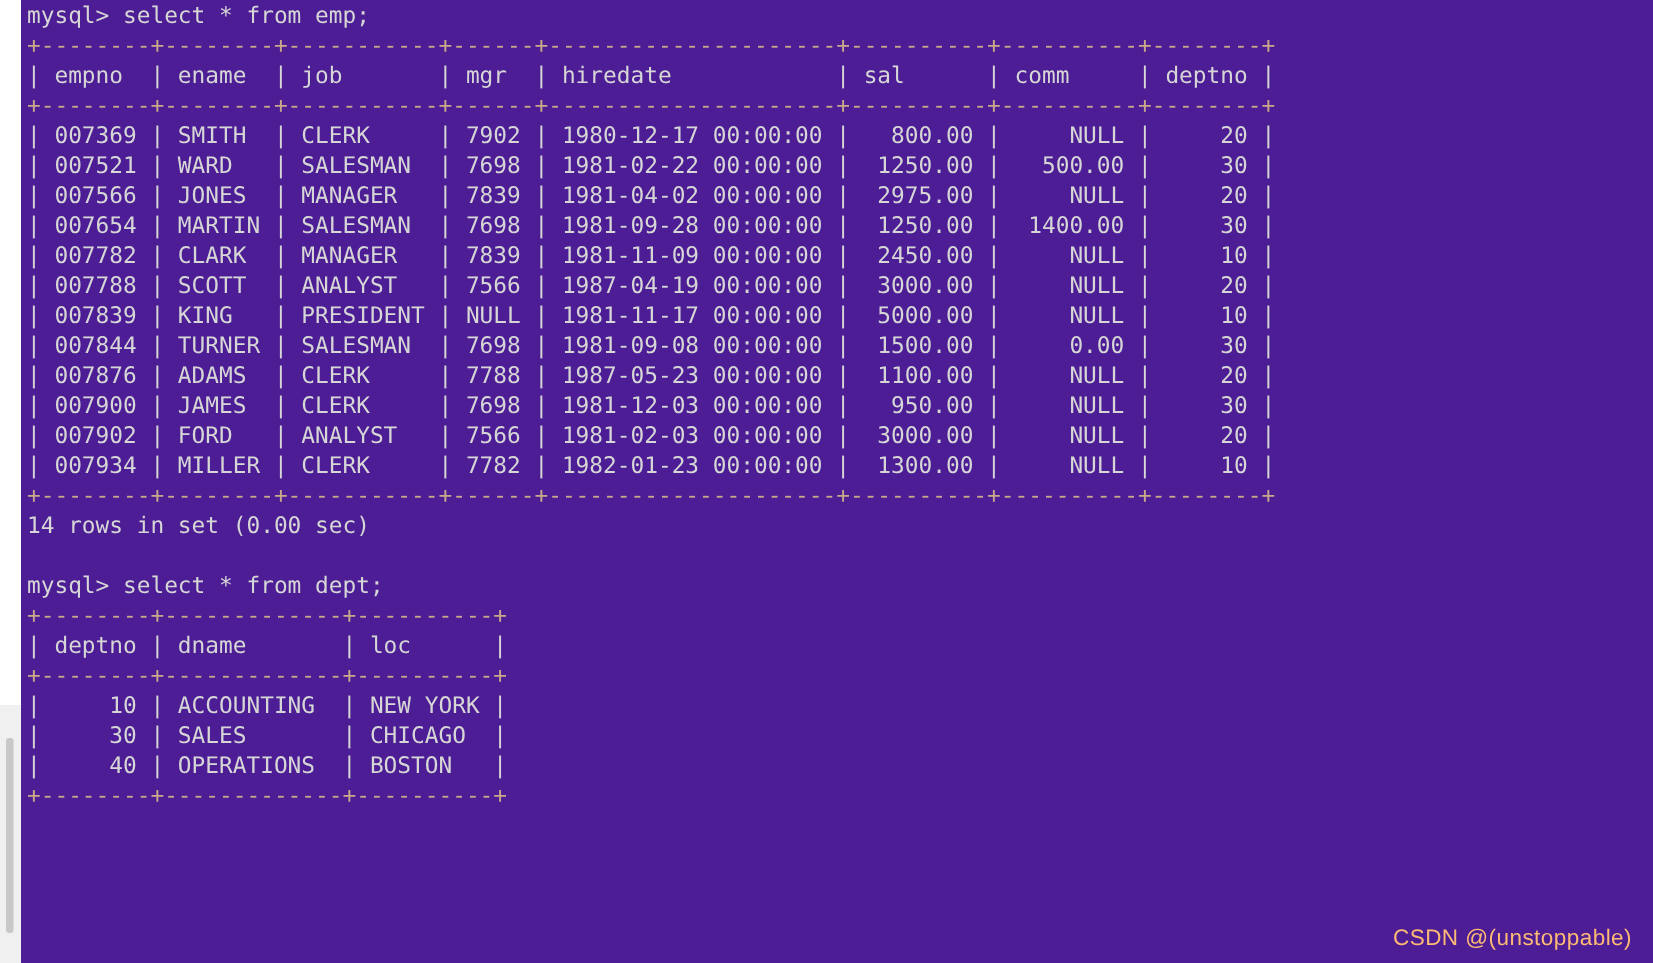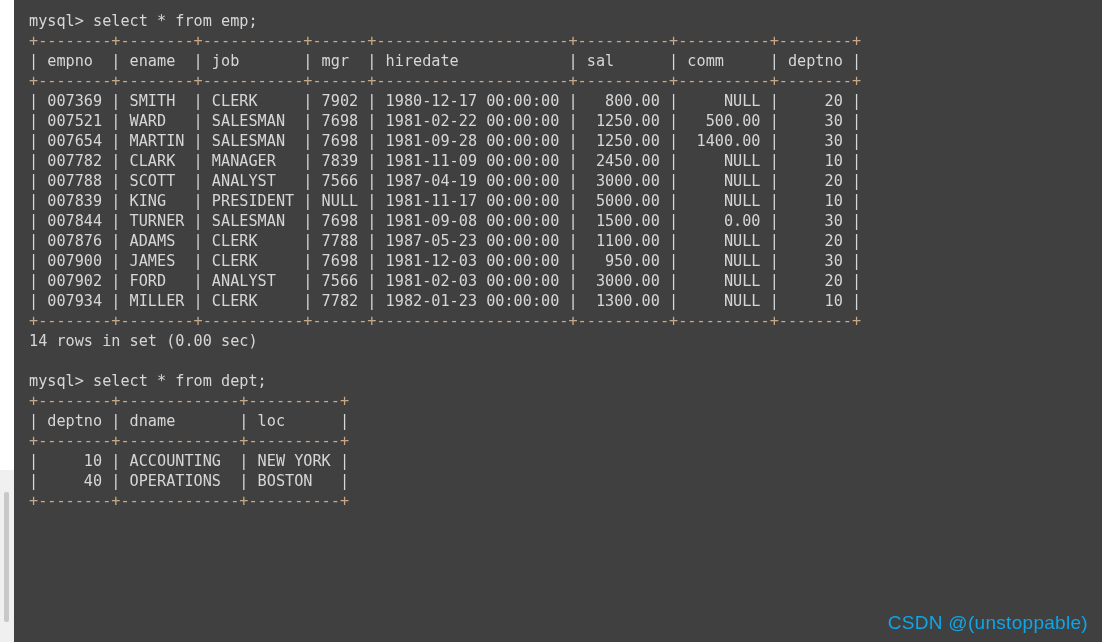--- a/index.html
+++ b/index.html
@@ -47,22 +47,22 @@
     border-radius: 2px;
   }
 
   
   #terminal {
     position: absolute;
     left: 14px;
     top: 0;
     width: 1088px;
     height: 642px;
-    background: #404040;
-    padding: 11px;
+    background: #4c1d95;
+    padding: 0;
     box-sizing: border-box;
   }
   .term-line {
     font-family: "DejaVu Sans Mono", "Liberation Mono", monospace;
     font-size: 15.2px;
     line-height: 20px;
     height: 20px;
     color: #d6d6d6;
     white-space: pre;
     letter-spacing: 0px;
@@ -73,57 +73,59 @@
   }
   .term-line.blank {
     color: transparent;
   }
 
   
   #watermark {
     position: absolute;
     right: 14px;
     bottom: 8px;
-    color: #0ea5e9;
+    color: #fdba74;
     font-family: "Liberation Sans", sans-serif;
-    font-size: 19px;
+    font-size: 15px;
     letter-spacing: 0.3px;
     z-index: 6;
   }
 </style>
 </head>
 <body>
 
 <div id="left-chrome">
   <div class="strip-white"></div>
   <div class="strip-grey"></div>
   <div class="scroll-track"></div>
 </div>
 
 <div id="terminal">
     <div class="term-line">mysql&gt; select * from emp;</div>
     <div class="term-line rule">+--------+--------+-----------+------+---------------------+----------+----------+--------+</div>
     <div class="term-line">| empno  | ename  | job       | mgr  | hiredate            | sal      | comm     | deptno |</div>
     <div class="term-line rule">+--------+--------+-----------+------+---------------------+----------+----------+--------+</div>
     <div class="term-line">| 007369 | SMITH  | CLERK     | 7902 | 1980-12-17 00:00:00 |   800.00 |     NULL |     20 |</div>
     <div class="term-line">| 007521 | WARD   | SALESMAN  | 7698 | 1981-02-22 00:00:00 |  1250.00 |   500.00 |     30 |</div>
+    <div class="term-line">| 007566 | JONES  | MANAGER   | 7839 | 1981-04-02 00:00:00 |  2975.00 |     NULL |     20 |</div>
     <div class="term-line">| 007654 | MARTIN | SALESMAN  | 7698 | 1981-09-28 00:00:00 |  1250.00 |  1400.00 |     30 |</div>
     <div class="term-line">| 007782 | CLARK  | MANAGER   | 7839 | 1981-11-09 00:00:00 |  2450.00 |     NULL |     10 |</div>
     <div class="term-line">| 007788 | SCOTT  | ANALYST   | 7566 | 1987-04-19 00:00:00 |  3000.00 |     NULL |     20 |</div>
     <div class="term-line">| 007839 | KING   | PRESIDENT | NULL | 1981-11-17 00:00:00 |  5000.00 |     NULL |     10 |</div>
     <div class="term-line">| 007844 | TURNER | SALESMAN  | 7698 | 1981-09-08 00:00:00 |  1500.00 |     0.00 |     30 |</div>
     <div class="term-line">| 007876 | ADAMS  | CLERK     | 7788 | 1987-05-23 00:00:00 |  1100.00 |     NULL |     20 |</div>
     <div class="term-line">| 007900 | JAMES  | CLERK     | 7698 | 1981-12-03 00:00:00 |   950.00 |     NULL |     30 |</div>
     <div class="term-line">| 007902 | FORD   | ANALYST   | 7566 | 1981-02-03 00:00:00 |  3000.00 |     NULL |     20 |</div>
     <div class="term-line">| 007934 | MILLER | CLERK     | 7782 | 1982-01-23 00:00:00 |  1300.00 |     NULL |     10 |</div>
     <div class="term-line rule">+--------+--------+-----------+------+---------------------+----------+----------+--------+</div>
     <div class="term-line">14 rows in set (0.00 sec)</div>
     <div class="term-line blank"> </div>
     <div class="term-line">mysql&gt; select * from dept;</div>
     <div class="term-line rule">+--------+-------------+----------+</div>
     <div class="term-line">| deptno | dname       | loc      |</div>
     <div class="term-line rule">+--------+-------------+----------+</div>
     <div class="term-line">|     10 | ACCOUNTING  | NEW YORK |</div>
+    <div class="term-line">|     30 | SALES       | CHICAGO  |</div>
     <div class="term-line">|     40 | OPERATIONS  | BOSTON   |</div>
     <div class="term-line rule">+--------+-------------+----------+</div>
   </div>
 
 <div id="watermark">CSDN @(unstoppable)</div>
 
 </body></html>

